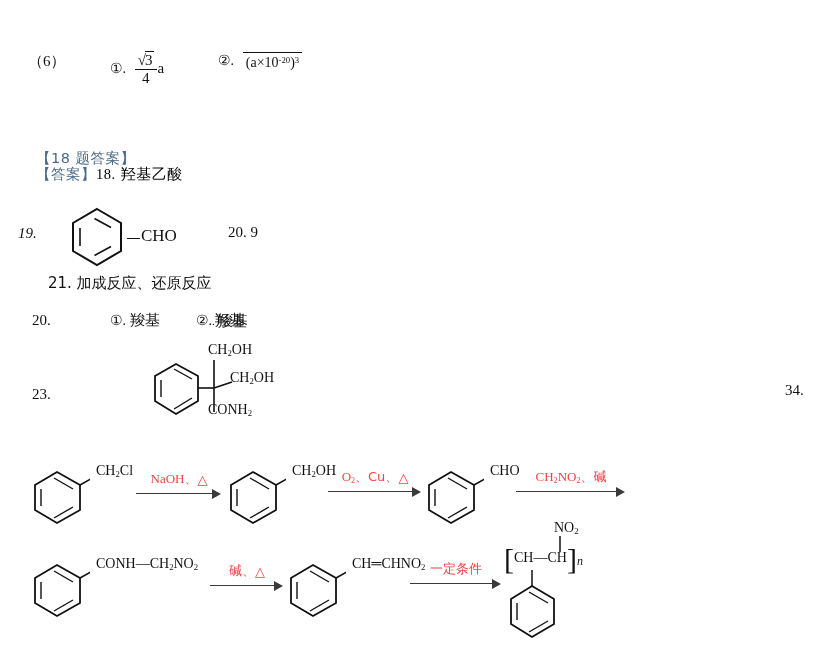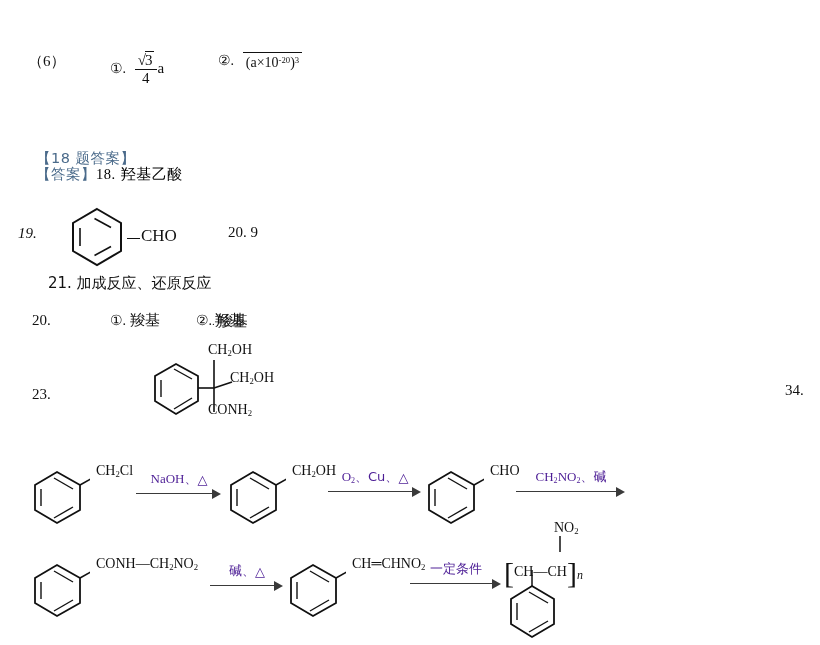--- a/index.html
+++ b/index.html
@@ -45,21 +45,21 @@
   
   .struct { position: absolute; white-space: nowrap; font-size: 15px; }
   .bondh { display: inline-block; height: 0; border-top: 1.4px solid #111; vertical-align: middle; }
 
   
   .rxn { position: absolute; text-align: center; }
   .rxn .cond {
     font-family: "DejaVu Sans", "Liberation Sans", sans-serif;
     font-size: 13px;
     white-space: nowrap;
-    color: #4c1d95;
+    color: #ef4444;
     margin-bottom: 1px;
   }
   .rxn .cond .sf { font-family: "Liberation Serif", serif; }
   .arrow { position: relative; height: 10px; }
   .arrow .shaft {
     position: absolute; left: 0; top: 4px; height: 0;
     border-top: 1.6px solid #3a3a3a;
   }
   .arrow .head {
     position: absolute; top: 0;
@@ -287,16 +287,16 @@
 
     <line x1="50" y1="2" x2="50" y2="18" stroke="#111" stroke-width="1.5"></line>
 
     <line x1="22" y1="36" x2="22" y2="52" stroke="#111" stroke-width="1.5"></line>
 
     <polygon points="22,52 44,65 44,90 22,103 1,90 1,65" fill="none" stroke="#111" stroke-width="1.8"></polygon>
     <line x1="7" y1="69" x2="7" y2="86" stroke="#111" stroke-width="1.4"></line>
     <line x1="19" y1="98" x2="38" y2="87" stroke="#111" stroke-width="1.4"></line>
     <line x1="19" y1="58" x2="38" y2="69" stroke="#111" stroke-width="1.4"></line>
   </svg>
-  <span class="abs" style="left:-6px; top:36px; white-space:nowrap;text-align:center;">
+  <span class="abs" style="left:-6px; top:22px; white-space:nowrap;text-align:center;">
     <span class="poly-br">[</span><span>CH</span><span>—</span><span>CH</span><span class="poly-br">]</span><span style="font-style:italic; font-size:12px; vertical-align:-3px;">n</span>
   </span>
 </div>
 
 </body></html>

